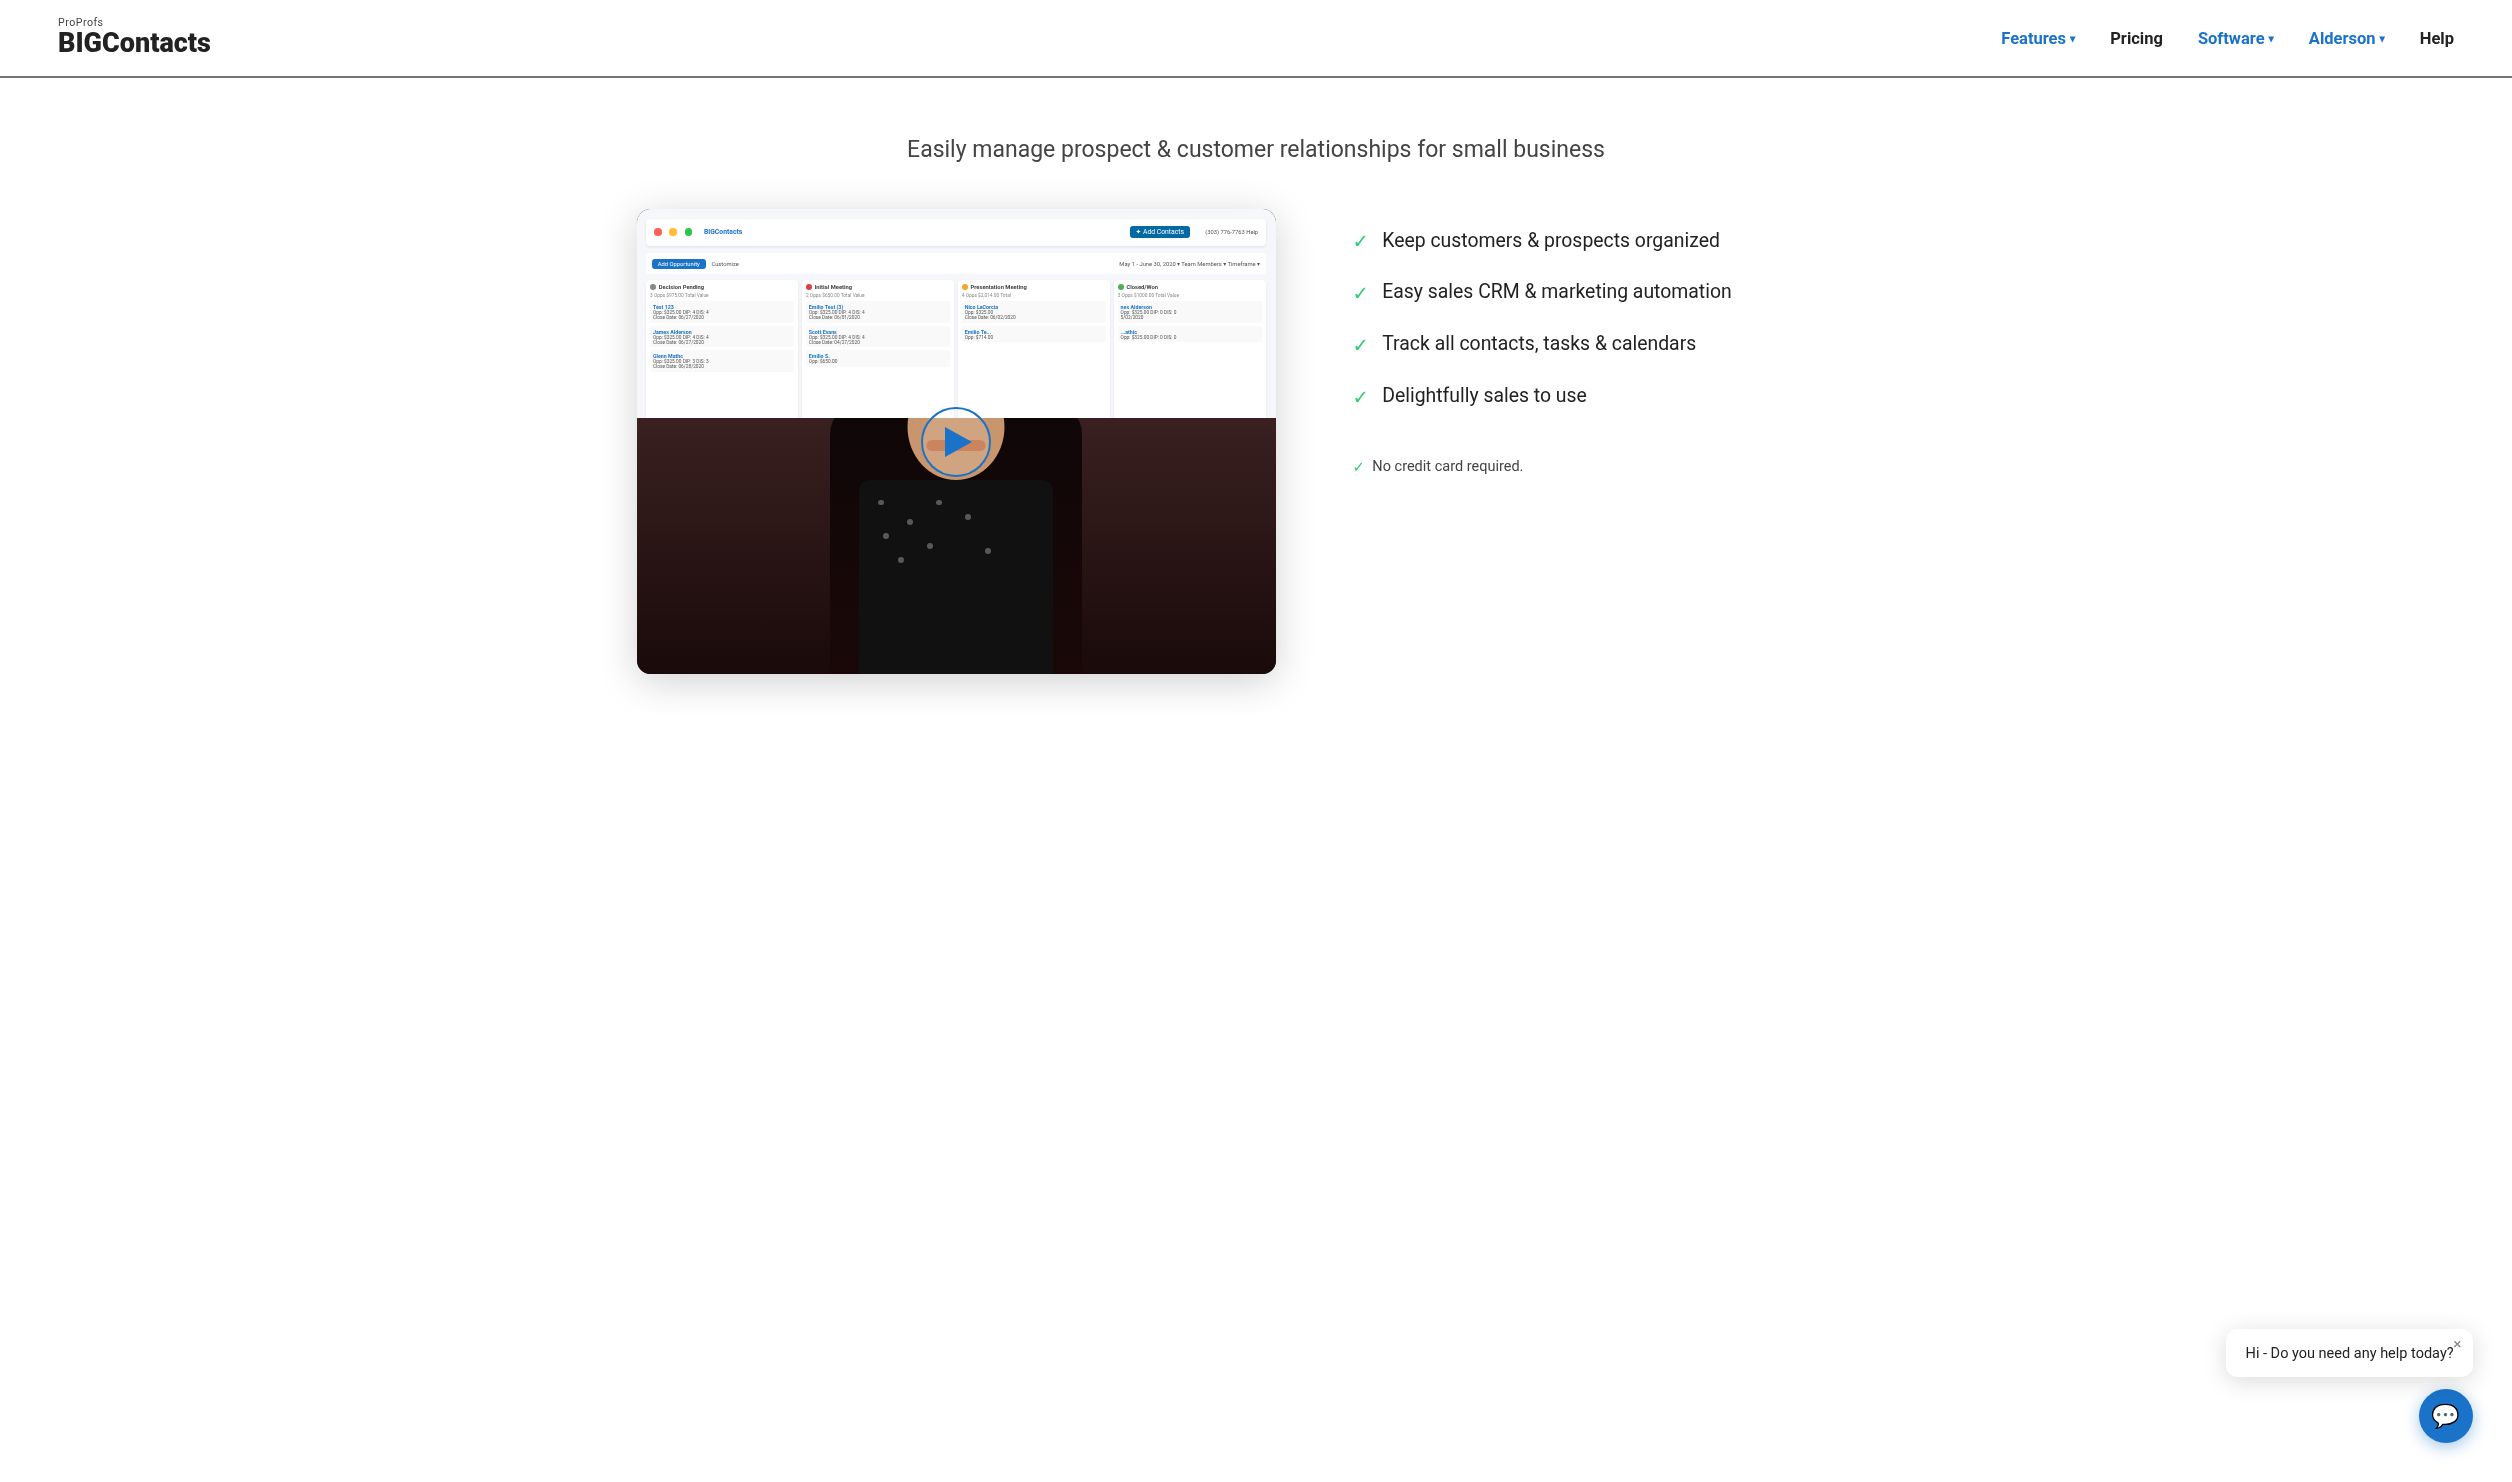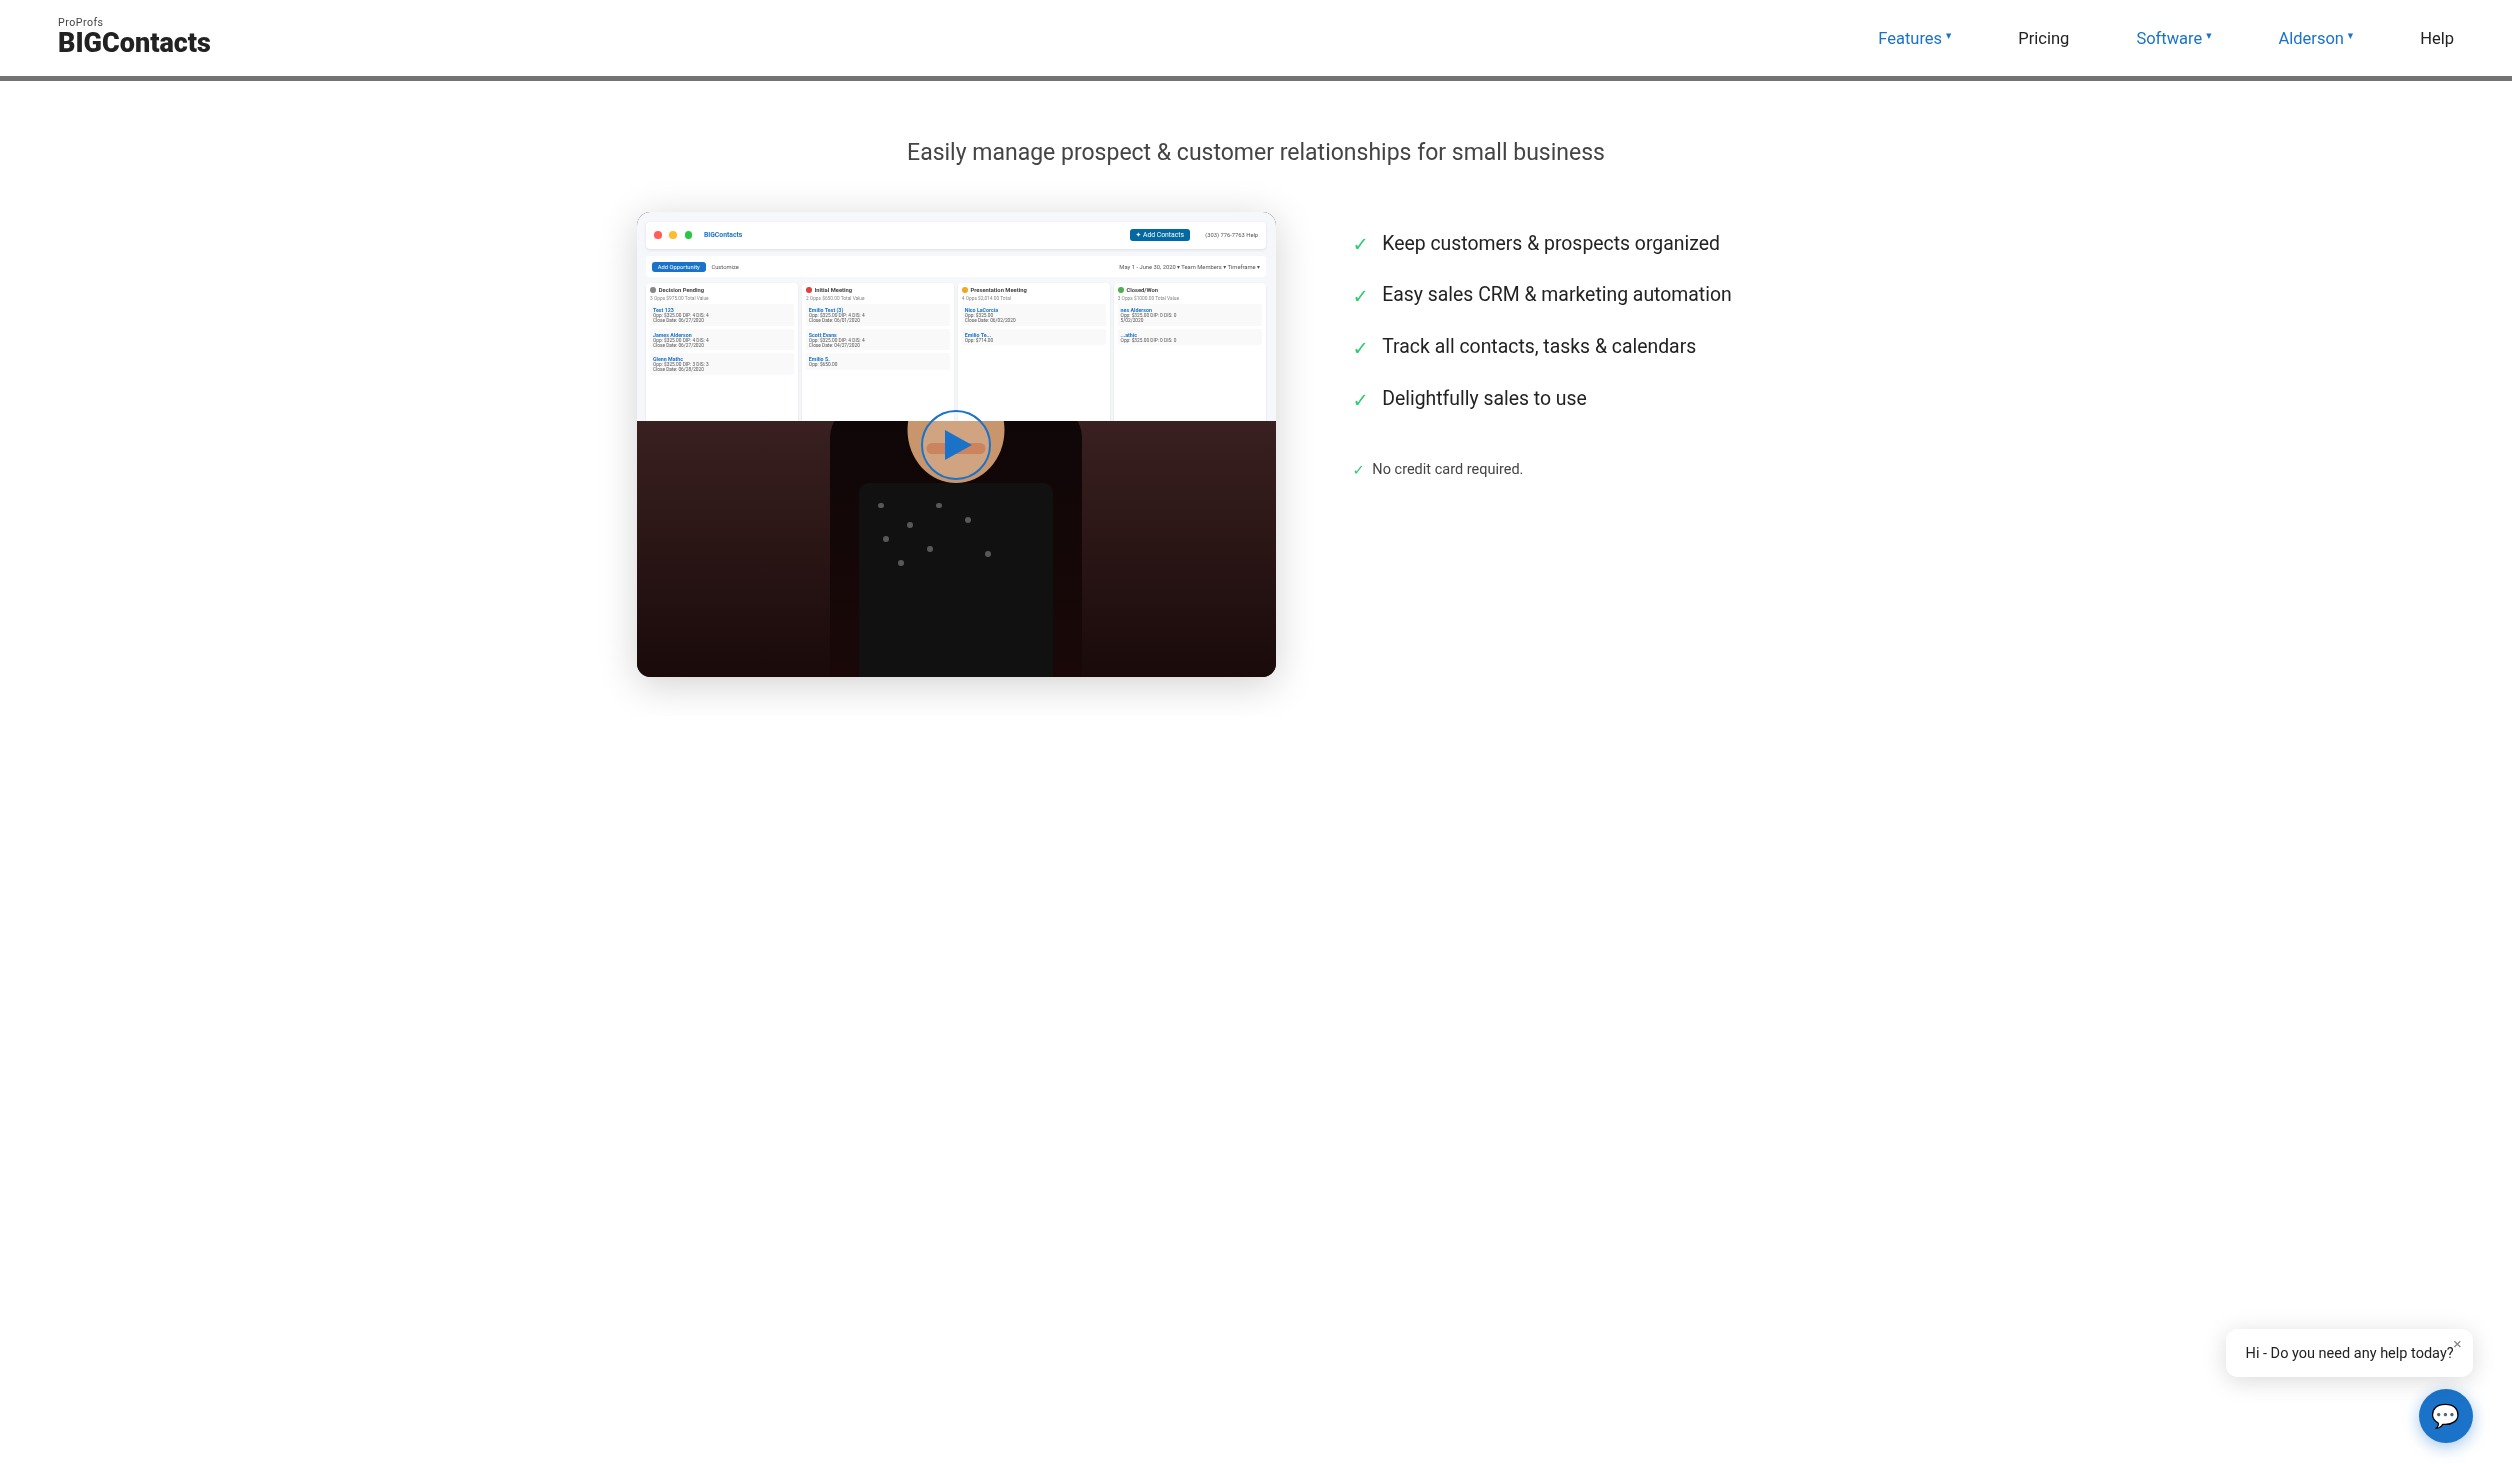--- a/index.html
+++ b/index.html
@@ -4,36 +4,36 @@
   <style>
     * { margin: 0; padding: 0; box-sizing: border-box; }
     body { font-family: -apple-system, BlinkMacSystemFont, 'Segoe UI', Roboto, Arial, sans-serif; background: #fff; color: #222; }
 
     
     .header {
       display: flex;
       align-items: center;
       justify-content: space-between;
       padding: 17.4px 58px;
-      border-bottom: 5px solid #737373;
+      border-bottom: 2px solid #737373;
     }
     .logo-wrap { display: flex; flex-direction: column; line-height: 1.1; }
     .logo-proprofs { font-size: 10.6px; color: #444; letter-spacing: 0.5px; }
     .logo-big { font-size: 27px; font-weight: 900; color: #1a73c8; }
     .logo-big span { color: #222; }
     nav { display: flex; align-items: center; gap: 35px; }
     .nav-item {
       font-size: 16.5px;
       color: #1a73c8;
       cursor: pointer;
       display: flex;
+      align-items: center;
       gap: 3.9px;
-      font-weight: 400;
+      font-weight: 700;
       text-decoration: none;
-      margin-left: 32px;
     }
     .nav-item.plain { color: #222; }
     .chevron { font-size: 10.6px; color: #1a73c8; }
 
     
     .hero {
       padding: 58px 58px 39px 58px;
       max-width: 1355px;
       margin: 0 auto;
     }

